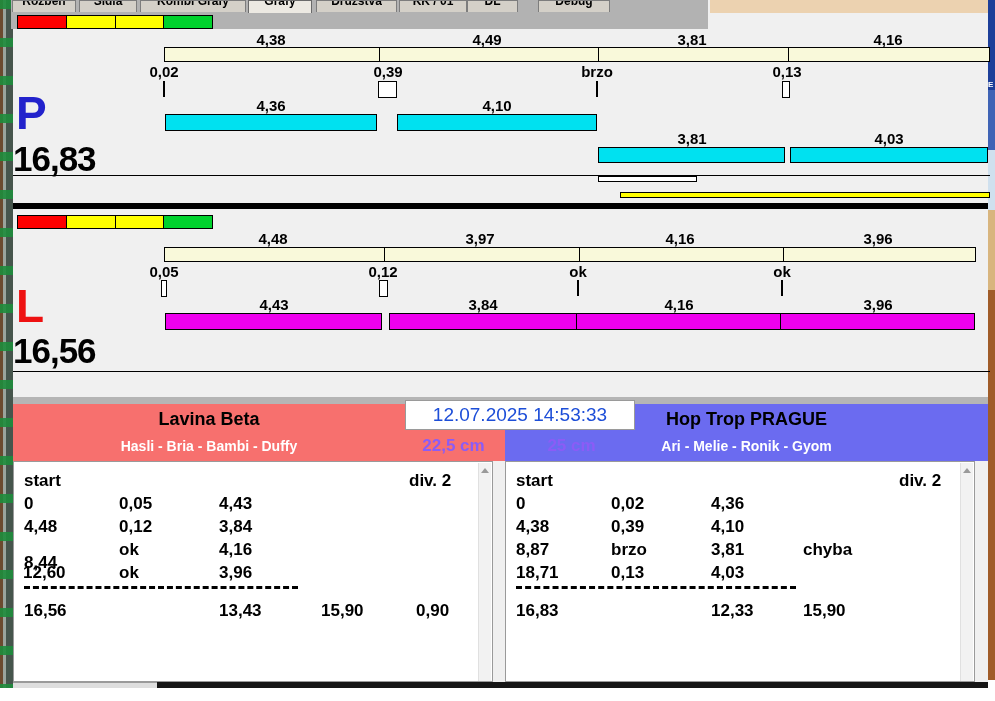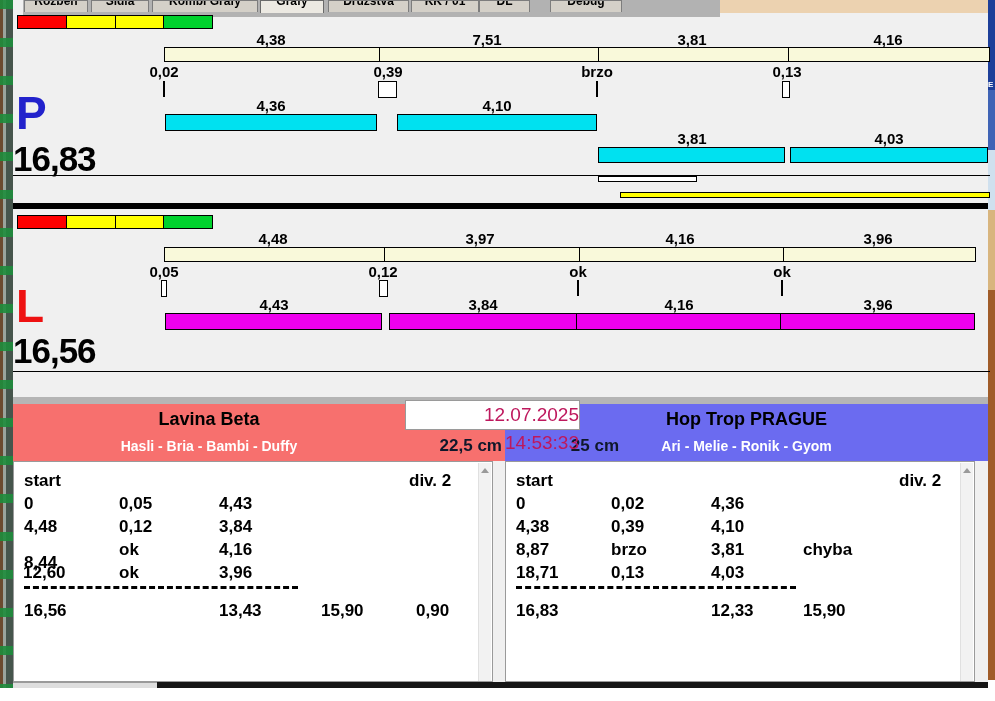--- a/index.html
+++ b/index.html
@@ -15,21 +15,21 @@
       repeating-linear-gradient(180deg, rgba(30,140,60,.9) 0 9px, rgba(0,0,0,0) 9px 38px),
       linear-gradient(90deg,#6b4a2e 0 3px,#9aa49c 3px 6px,#46554c 6px 13px);}
   #top-right-desk{left:710px;top:0;width:278px;height:13px;background:#ecd2b0;}
   #right-strip{left:988px;top:0;width:7px;height:688px;
     background:linear-gradient(180deg,#1d3f99 0 90px,#3f63b5 90px 150px,#cfe0ee 150px 210px,#d8b57e 210px 290px,#a05c28 290px 680px,#ffffff 680px 100%);}
   #desk-icon-letter{left:988px;top:80px;width:7px;font-size:8px;color:#fff;font-weight:700;}
   #bottom-white{left:0;top:688px;width:995px;height:13px;background:#ffffff;}
   #bottom-band-grey{left:13px;top:682px;width:144px;height:6px;background:#dedede;border-top:1px solid #9a9a9a;box-sizing:border-box;}
   #bottom-band-black{left:157px;top:682px;width:831px;height:6px;background:#161616;}
   
-  #tabbar{left:23px;top:0;width:697px;height:17px;background:#b2b2b2;}
+  #tabbar{left:11px;top:0;width:697px;height:29px;background:#b2b2b2;}
   .tab{position:absolute;top:0;height:12px;background:#d4d0c8;border:1px solid #7d7d7d;border-bottom:none;
        box-sizing:border-box;overflow:hidden;}
   .tab.active{background:#ece9e2;height:13px;border-color:#6a6a6a;}
   .tab span{position:relative;top:-7px;display:block;text-align:center;font-size:12px;font-weight:700;color:#000;white-space:nowrap;}
   
   .legend{position:absolute;left:17px;width:196px;height:14px;display:flex;}
   .legend .sw{flex:1;border:1px solid #000;box-sizing:border-box;margin-left:-1px;}
   .sw.red{background:#ff0000;margin-left:0;}
   .sw.yel{background:#ffff00;}
   .sw.grn{background:#00d22d;}
@@ -45,23 +45,23 @@
   .lane-total{position:absolute;font-size:35px;font-weight:700;letter-spacing:-1px;line-height:1;color:#000;}
   .hline{position:absolute;left:13px;width:977px;height:1px;background:#000;}
   #black-divider{left:13px;top:203px;width:975px;height:6px;background:#000;}
   #grey-band{left:13px;top:397px;width:975px;height:7px;background:#b5b5b5;}
   
   .team-hdr{position:absolute;top:404px;height:57px;}
   #team-hdr-left{left:13px;width:492px;background:#f7706e;}
   #team-hdr-right{left:505px;width:483px;background:#6b6bf0;}
   .hdr-title{position:absolute;text-align:center;font-size:18px;font-weight:700;color:#000;}
   .hdr-sub{position:absolute;text-align:center;font-size:14px;font-weight:700;color:#fff;}
-  .hdr-cm{position:absolute;text-align:right;font-size:17px;font-weight:700;color:#0f172a;}
-  #datetime-box{left:405px;top:400px;width:175px;height:30px;background:#fff;border:1px solid #9a9a9a;
-    box-sizing:border-box;text-align:right;font-size:19px;color:#be185d;line-height:28px;}
+  .hdr-cm{position:absolute;text-align:center;font-size:17px;font-weight:700;color:#8b5cf6;}
+  #datetime-box{left:405px;top:400px;width:230px;height:30px;background:#fff;border:1px solid #9a9a9a;
+    box-sizing:border-box;text-align:center;font-size:19px;color:#1d4ed8;line-height:28px;}
   
   .tbl{position:absolute;top:461px;height:221px;background:#fff;border:1px solid #9a9a9a;box-sizing:border-box;}
   #tbl-left{left:13px;width:480px;}
   #tbl-right{left:505px;width:470px;}
   .cell{position:absolute;font-size:17px;font-weight:700;color:#000;white-space:pre;}
   .dashes{position:absolute;height:0;border-top:3px dashed #000;}
   .sb{position:absolute;top:1px;right:1px;width:12px;height:218px;background:#f2f2f2;border-left:1px solid #e0e0e0;}
   .sb-up{width:0;height:0;margin:5px auto 0;border-left:4px solid transparent;border-right:4px solid transparent;border-bottom:5px solid #9a9a9a;}
 </style>
 </head>
@@ -106,21 +106,21 @@
 
   <div>
     <div class="legend" style="top:15px">
       <div class="sw red"></div>
       <div class="sw yel"></div>
       <div class="sw yel"></div>
       <div class="sw grn"></div>
     </div>
 
     <div class="lbl" style="left:271px;top:31px">4,38</div>
-    <div class="lbl" style="left:487px;top:31px">7,51</div>
+    <div class="lbl" style="left:487px;top:31px">4,49</div>
     <div class="lbl" style="left:692px;top:31px">3,81</div>
     <div class="lbl" style="left:888px;top:31px">4,16</div>
 
     <div class="cream" style="left:164px;top:47px;width:826px">
       <div class="seg-div" style="left:214px"></div>
       <div class="seg-div" style="left:433px"></div>
       <div class="seg-div" style="left:623px"></div>
     </div>
 
     <div class="lbl" style="left:164px;top:63px">0,02</div>

